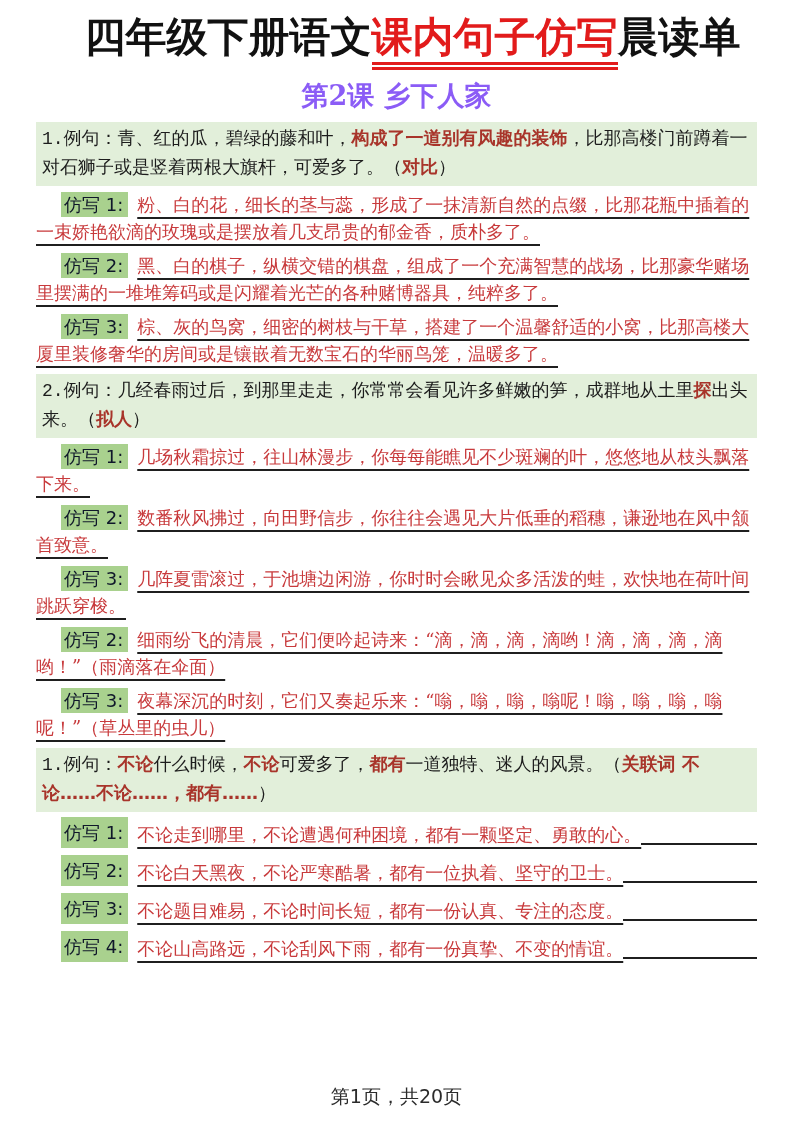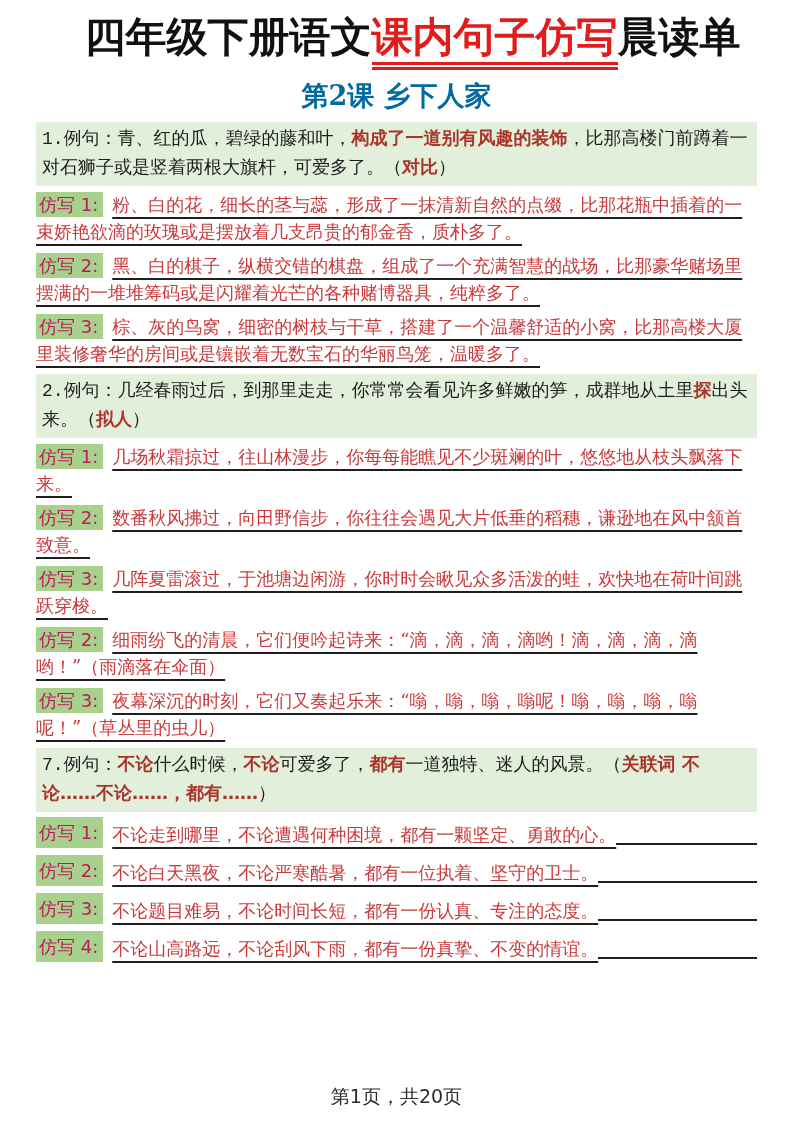--- a/index.html
+++ b/index.html
@@ -35,21 +35,21 @@
     color:var(--title-red);
     border-bottom:8px double var(--title-red);
     padding-bottom:1px;
   }
   .subtitle{
     margin:10px 0 8px;
     text-align:center;
     font-size:27px;
     font-weight:bold;
     font-family:"DejaVu Serif",serif;
-    color:#0369a1;
+    color:#8b5cf6;
   }
   
   .content{
     margin:0 36px;
     font-size:18px;
     line-height:27px;
   }
   .example{
     background:var(--example-bg);
     margin:3px 0;
@@ -57,24 +57,25 @@
     color:var(--ink);
   }
   .example .seg-k{color:var(--ink);font-family:Liberation Mono, monospace;}
   .example .seg-r{color:var(--keyword-red);font-weight:bold;}
   .answer{
     margin:1px 0;
     padding:2px 0 4px;
   }
   .answer .label{
     background:var(--label-bg);
-    color:#be185d;
+    color:#0f172a;
     padding:2px 5px 2px 3px;
     margin-right:9px;
     white-space:nowrap;
+    margin-left:25px;
   }
   .answer .txt{
     color:var(--answer-red);
     font-family:"DejaVu Serif",serif;
     text-decoration:underline;
     text-decoration-color:var(--underline);
     text-decoration-thickness:2px;
     text-underline-offset:6px;
   }
   .answer.fill{display:flex;align-items:flex-end;}
@@ -120,21 +121,21 @@
       <div class="answer"><span class="label">仿写 2:</span><span class="txt">数番秋风拂过，向田野信步，你往往会遇见大片低垂的稻穗，谦逊地在风中颔首致意。</span></div>
       <div class="answer"><span class="label">仿写 3:</span><span class="txt">几阵夏雷滚过，于池塘边闲游，你时时会瞅见众多活泼的蛙，欢快地在荷叶间跳跃穿梭。</span></div>
     </div>
 
     <div>
       <div class="answer"><span class="label">仿写 2:</span><span class="txt">细雨纷飞的清晨，它们便吟起诗来：“滴，滴，滴，滴哟！滴，滴，滴，滴哟！”（雨滴落在伞面）</span></div>
       <div class="answer"><span class="label">仿写 3:</span><span class="txt">夜幕深沉的时刻，它们又奏起乐来：“嗡，嗡，嗡，嗡呢！嗡，嗡，嗡，嗡呢！”（草丛里的虫儿）</span></div>
     </div>
 
     <div>
-      <p class="example"><span class="seg-k">7.例句：</span><span class="seg-r">不论</span><span class="seg-k">什么时候，</span><span class="seg-r">不论</span><span class="seg-k">可爱多了，</span><span class="seg-r">都有</span><span class="seg-k">一道独特、迷人的风景。（</span><span class="seg-r">关联词 不论……不论……，都有……</span><span class="seg-k">）</span></p>
+      <p class="example"><span class="seg-k">1.例句：</span><span class="seg-r">不论</span><span class="seg-k">什么时候，</span><span class="seg-r">不论</span><span class="seg-k">可爱多了，</span><span class="seg-r">都有</span><span class="seg-k">一道独特、迷人的风景。（</span><span class="seg-r">关联词 不论……不论……，都有……</span><span class="seg-k">）</span></p>
       <div class="answer fill">
           <span class="label">仿写 1:</span>
           <span class="txt">不论走到哪里，不论遭遇何种困境，都有一颗坚定、勇敢的心。</span>
         </div>
       <div class="answer fill">
           <span class="label">仿写 2:</span>
           <span class="txt">不论白天黑夜，不论严寒酷暑，都有一位执着、坚守的卫士。</span>
         </div>
       <div class="answer fill">
           <span class="label">仿写 3:</span>

